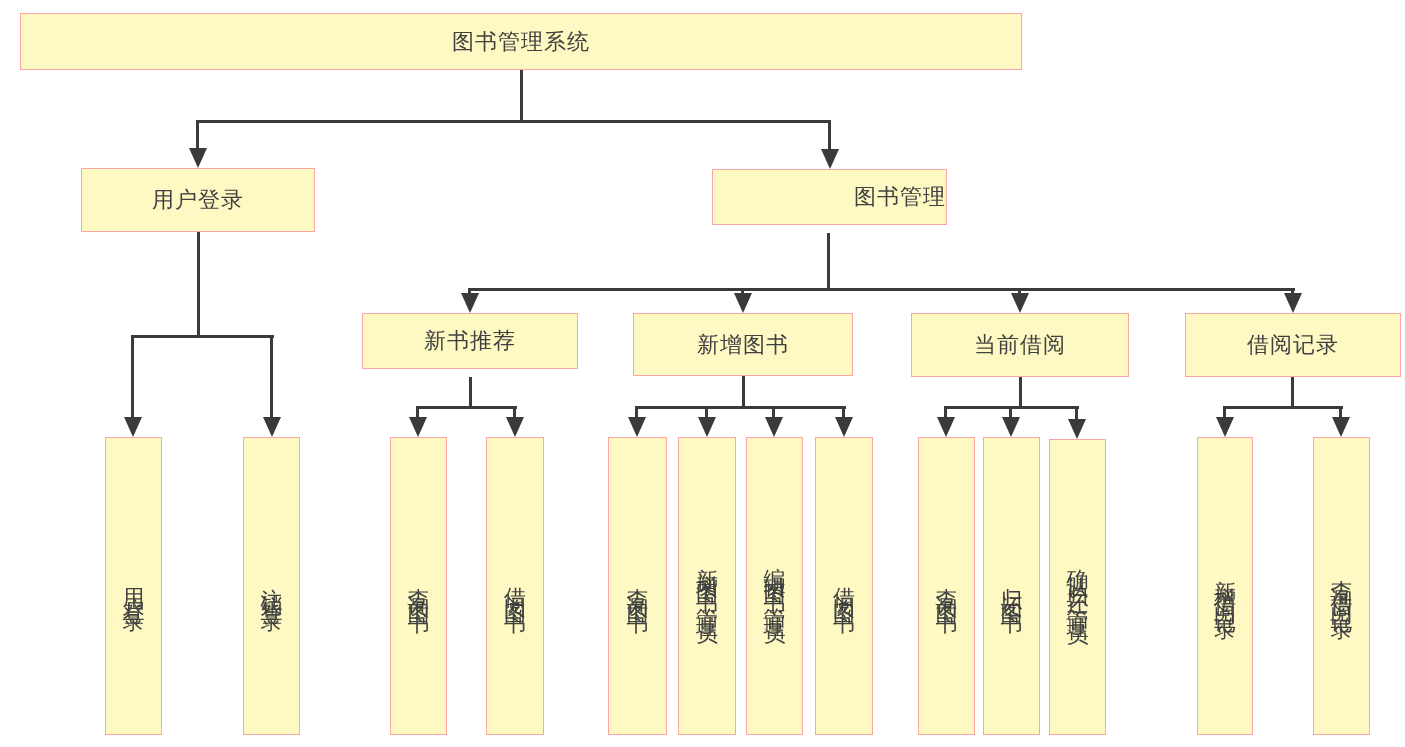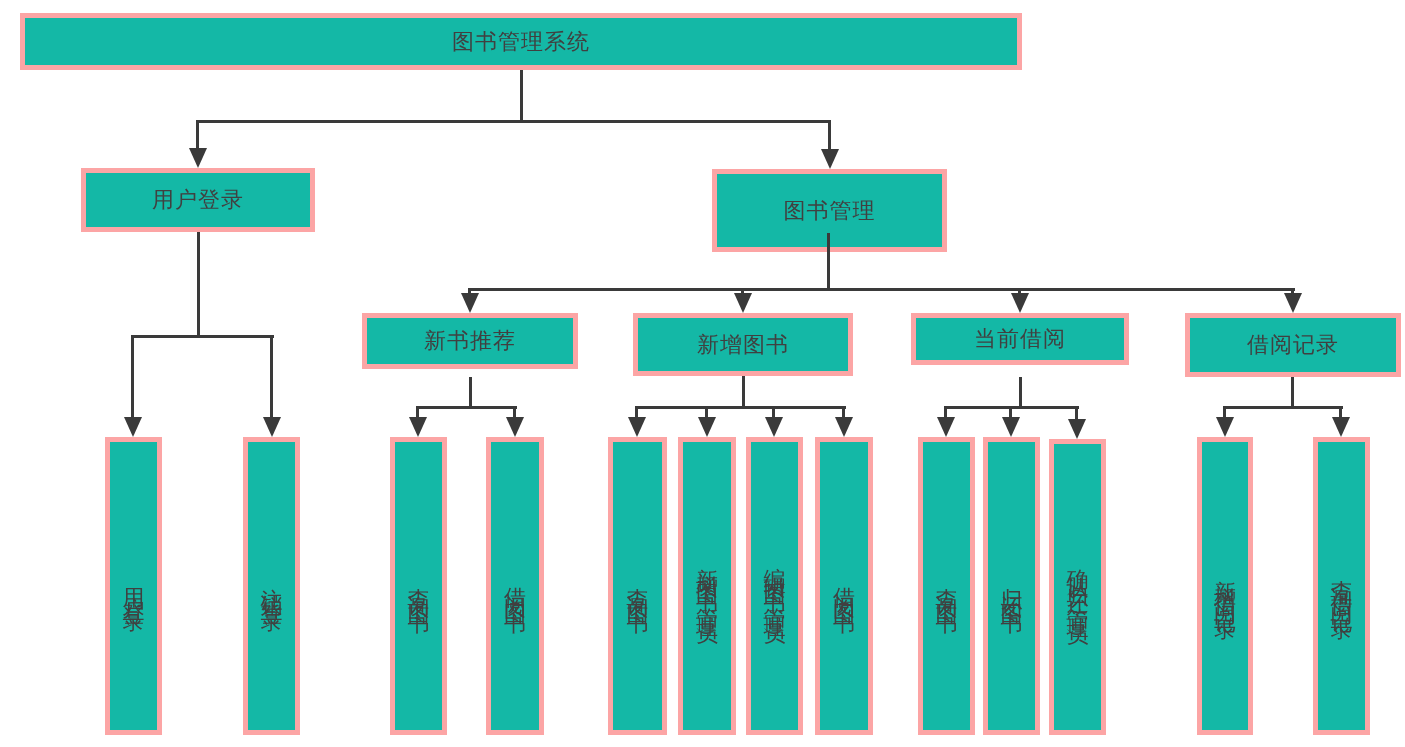--- a/index.html
+++ b/index.html
@@ -6,22 +6,22 @@
   #canvas{
     position:relative;
     width:1405px;height:747px;
     background:#ffffff;
     font-family:"Liberation Sans", sans-serif;
     overflow:hidden;
   }
   .node{
     position:absolute;
     box-sizing:border-box;
-    background:#14b8a6;
-    border:5px solid #fca5a5;
+    background:#fef9c3;
+    border:1px solid #fca5a5;
     color:#404040;
     display:flex;
     align-items:center;
     justify-content:center;
     font-size:22px;
     letter-spacing:1px;
   }
   .node.vert{
     letter-spacing:0;
   }
@@ -58,31 +58,31 @@
 
 <div id="canvas">
 
   <div class="node" style="left:20px;top:13px;width:1002px;height:57px;">
     <span>图书管理系统</span>
   </div>
 
   <div class="node" style="left:81px;top:168px;width:234px;height:64px;">
     <span>用户登录</span>
   </div>
-  <div class="node" style="left:712px;top:169px;width:235px;height:83px;">
+  <div class="node" style="left:712px;top:169px;width:235px;height:56px;justify-content:flex-end;">
     <span>图书管理</span>
   </div>
 
   <div class="node" style="left:362px;top:313px;width:216px;height:56px;">
     <span>新书推荐</span>
   </div>
   <div class="node" style="left:633px;top:313px;width:220px;height:63px;">
     <span>新增图书</span>
   </div>
-  <div class="node" style="left:911px;top:313px;width:218px;height:52px;">
+  <div class="node" style="left:911px;top:313px;width:218px;height:64px;">
     <span>当前借阅</span>
   </div>
   <div class="node" style="left:1185px;top:313px;width:216px;height:64px;">
     <span>借阅记录</span>
   </div>
 
   <div class="node vert" style="left:105px;top:437px;width:57px;height:298px;">
     <span class="vtext">用户登录</span>
   </div>
   <div class="node vert" style="left:243px;top:437px;width:57px;height:298px;">

